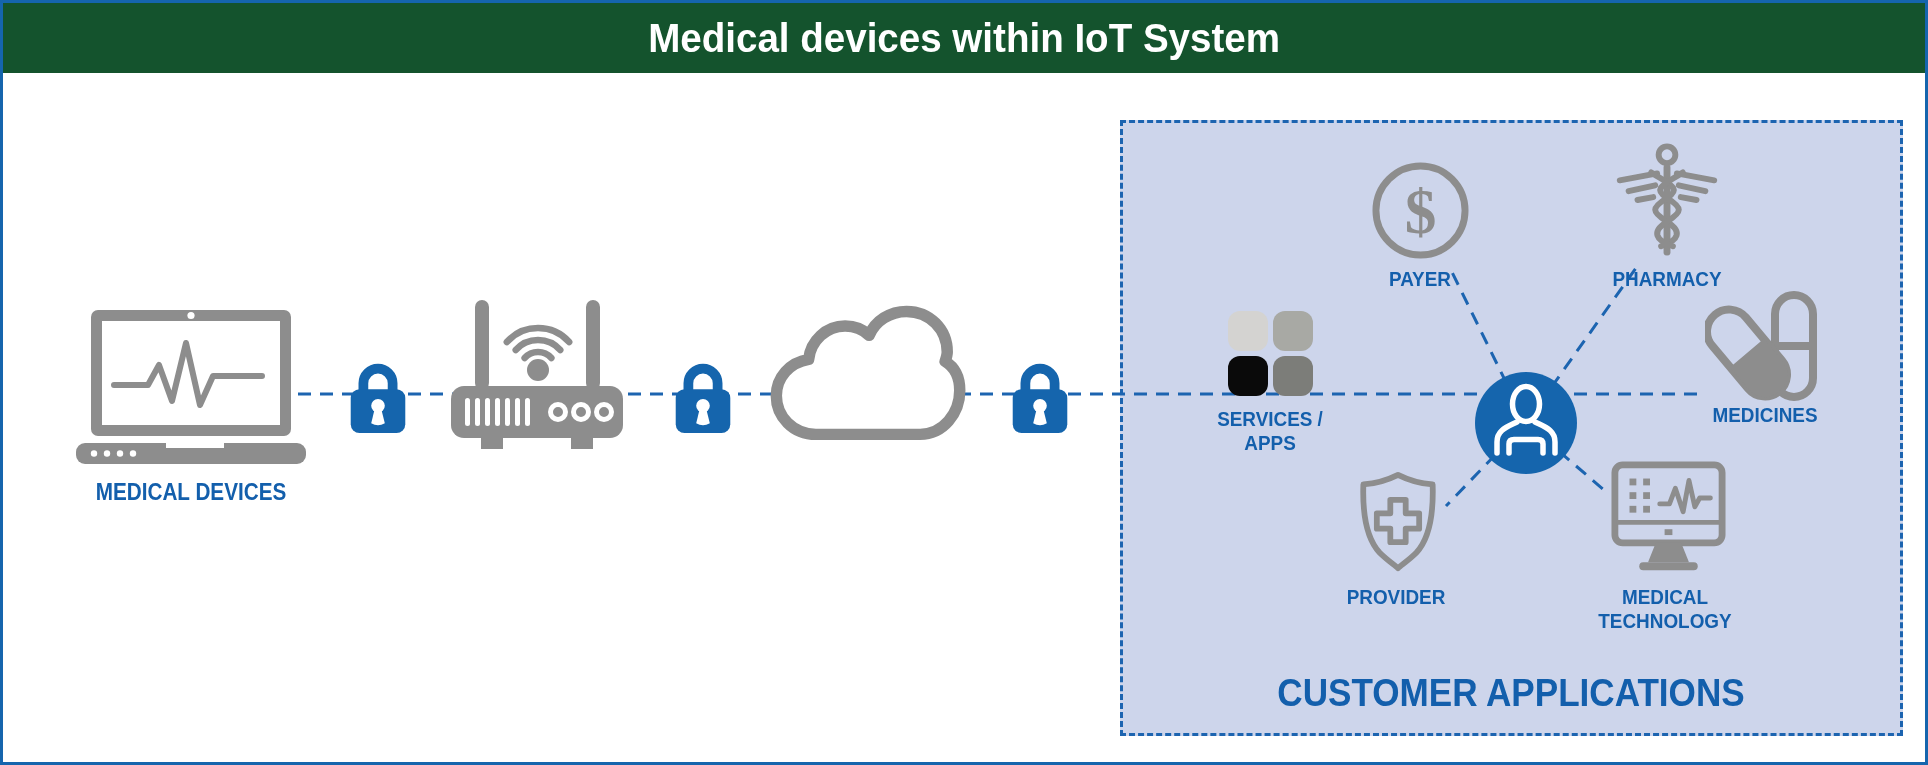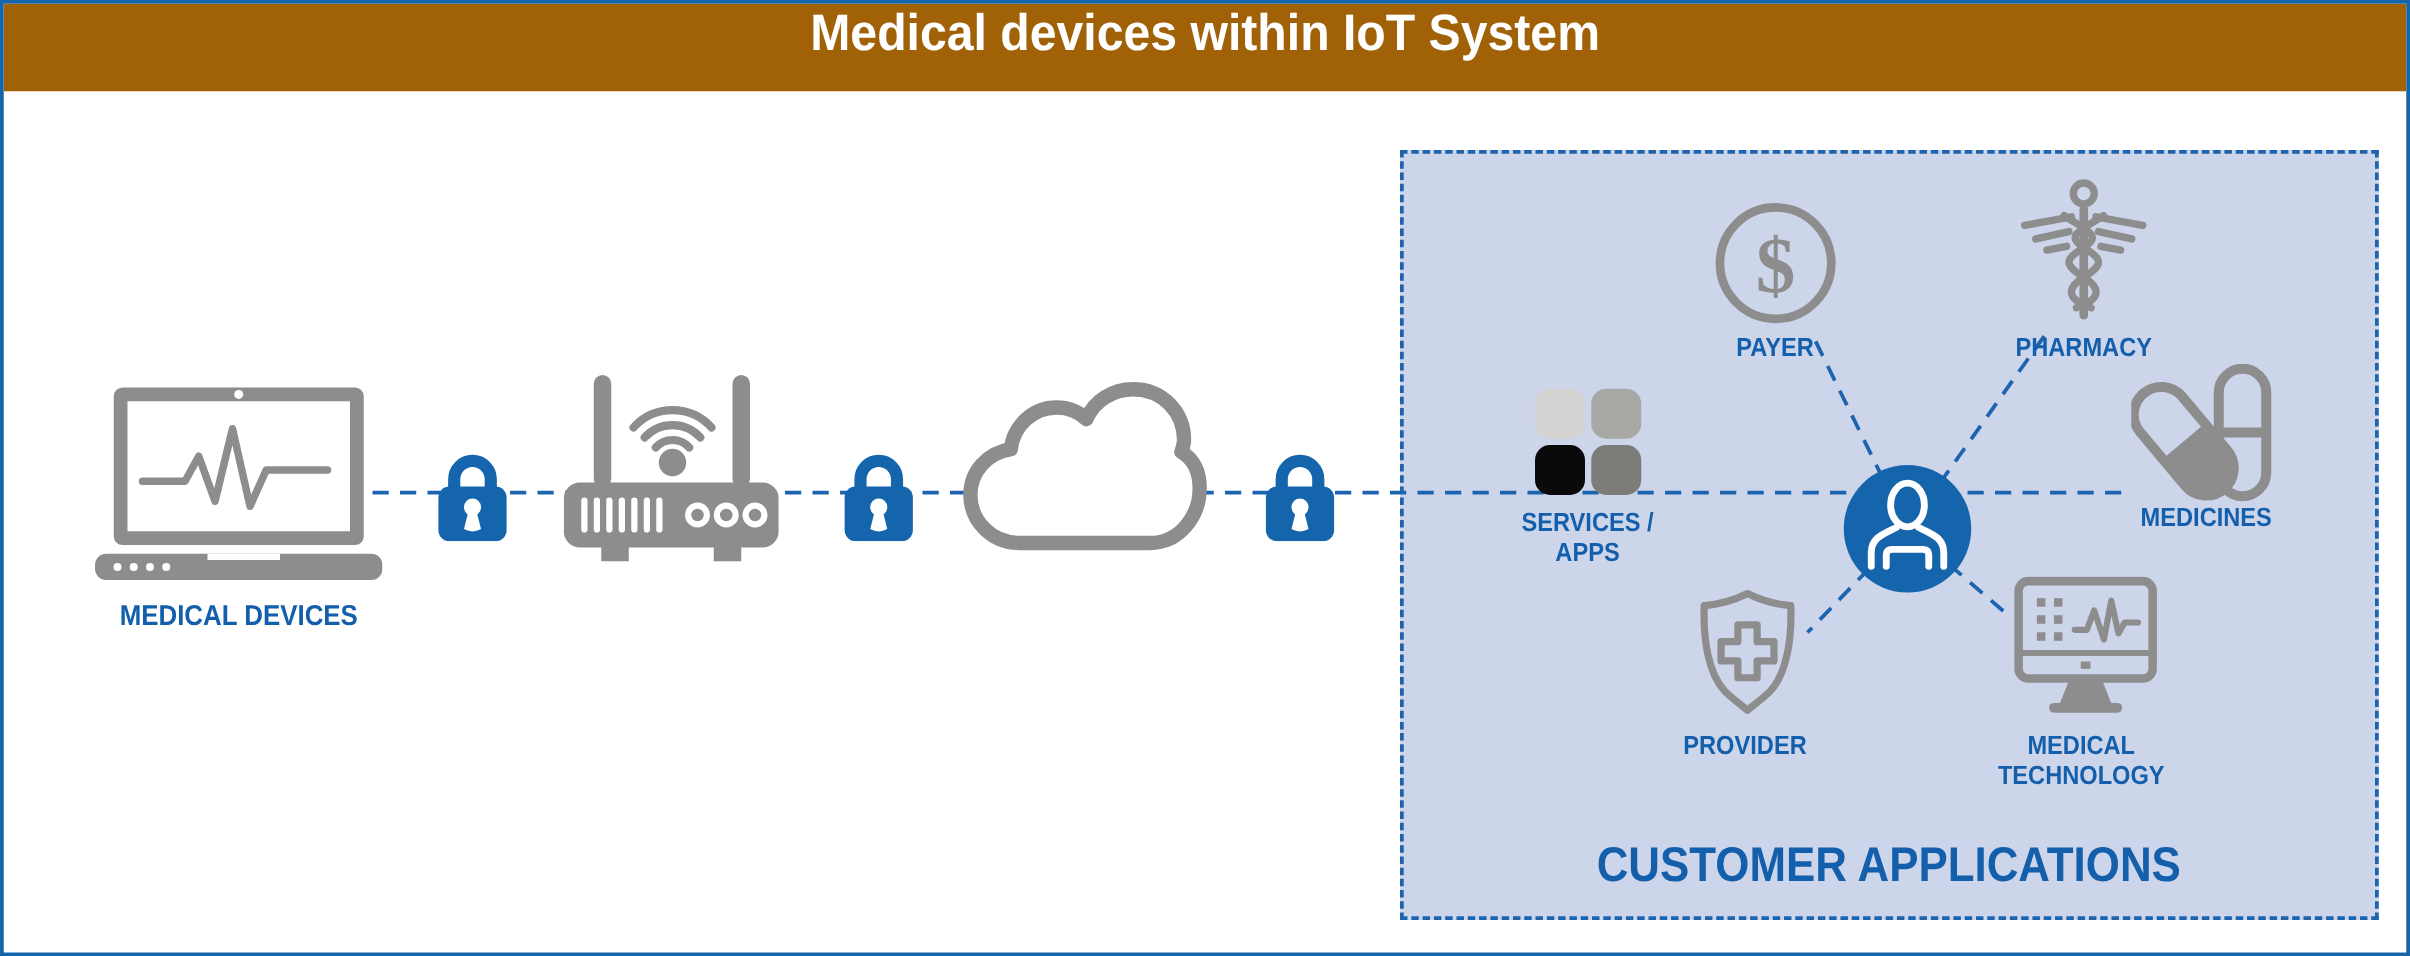--- a/index.html
+++ b/index.html
@@ -1,22 +1,22 @@
 <!DOCTYPE html>
 <html><head>
 <meta charset="utf-8">
 <style>
   html,body{margin:0;padding:0;background:#ffffff;}
   .canvas{
     position:relative;width:1928px;height:765px;box-sizing:border-box;
     border:3px solid #1565ad;background:#ffffff;overflow:hidden;
     font-family:"Liberation Sans",sans-serif;
   }
-  .header{position:absolute;left:0;top:0;width:100%;height:70px;background:#a16207;
-    display:flex;justify-content:center;}
+  .header{position:absolute;left:0;top:0;width:100%;height:70px;background:#14532d;
+    display:flex;align-items:center;justify-content:center;}
   .header h1{margin:0;color:#ffffff;font-size:41px;font-weight:bold;
     transform:scaleX(0.94);transform-origin:center;letter-spacing:0px;white-space:nowrap;}
   .apps-box{position:absolute;left:1117px;top:117px;width:783px;height:616px;
     box-sizing:border-box;background:#cdd5eb;border:3px dashed #1c64b0;z-index:1;}
   .connectors{position:absolute;left:0;top:0;z-index:2;}
   .icon{position:absolute;z-index:3;}
   .lbl{position:absolute;z-index:4;color:#135fac;font-weight:bold;text-align:center;
     white-space:pre-line;transform:scaleX(0.9);transform-origin:center;line-height:1.12;}
   .lbl-md{left:38px;top:477px;width:300px;font-size:23px;}
   .lbl-sa{left:1117px;top:404px;width:300px;font-size:21px;}

